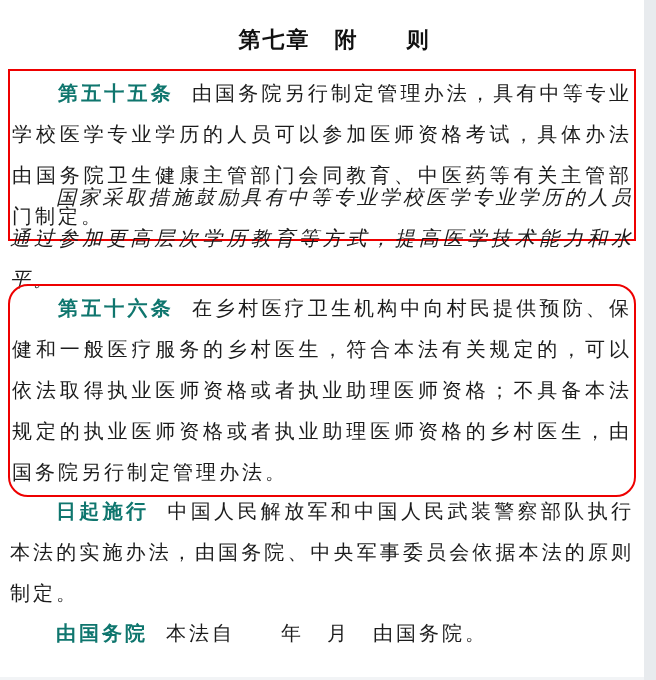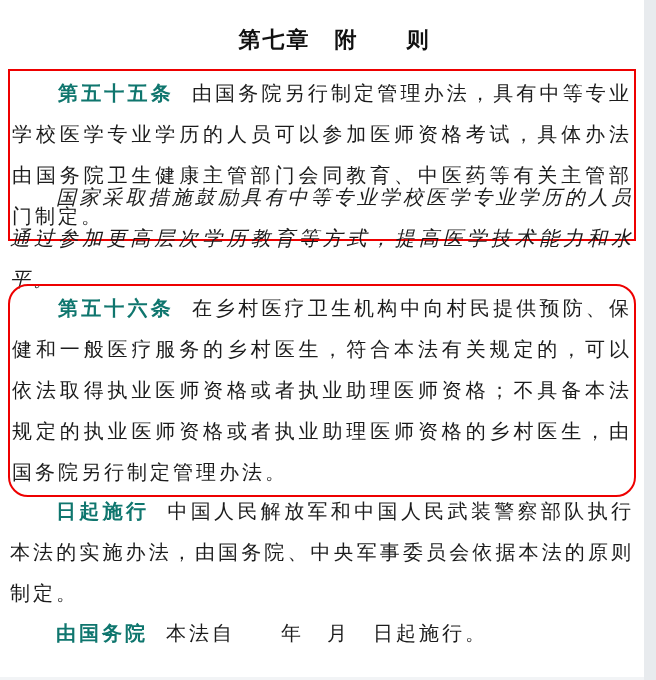--- a/index.html
+++ b/index.html
@@ -73,19 +73,19 @@
   </div>
 
   <p class="para flow indent" style="top: 177px; font-style: italic;"><span>国家采取措施鼓励具有中等专业学校医学专业学历的人员通过参加更高层次学历教育等方式，提高医学技术能力和水平。</span></p>
 
   <div class="red-box" style="top: 284px; border-color: rgb(238, 0, 0); border-radius: 20px;">
     <p class="para indent"><span class="art-num">第五十六条</span><span>在乡村医疗卫生机构中向村民提供预防、保健和一般医疗服务的乡村医生，符合本法有关规定的，可以依法取得执业医师资格或者执业助理医师资格；不具备本法规定的执业医师资格或者执业助理医师资格的乡村医生，由国务院另行制定管理办法。</span></p>
   </div>
 
   <p class="para flow indent" style="top: 491px;"><span class="art-num">日起施行</span><span>中国人民解放军和中国人民武装警察部队执行本法的实施办法，由国务院、中央军事委员会依据本法的原则制定。</span></p>
 
-  <p class="para flow indent" style="top: 613px;"><span class="art-num">由国务院</span><span>本法自　　年　月　日起施行。</span></p>
+  <p class="para flow indent" style="top: 613px;"><span class="art-num">由国务院</span><span>本法自　　年　月　由国务院。</span></p>
 
   <div class="v-scrollbar" style="background: rgb(232, 235, 238);"></div>
 
   <div class="h-scrollbar" style="background: rgb(232, 235, 238);"></div>
 
 </div>
 
 </body></html>

